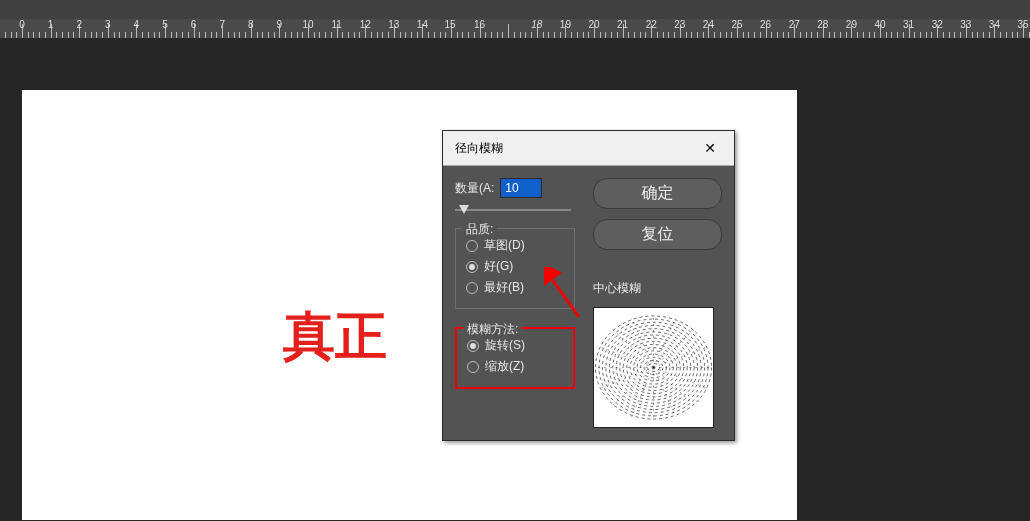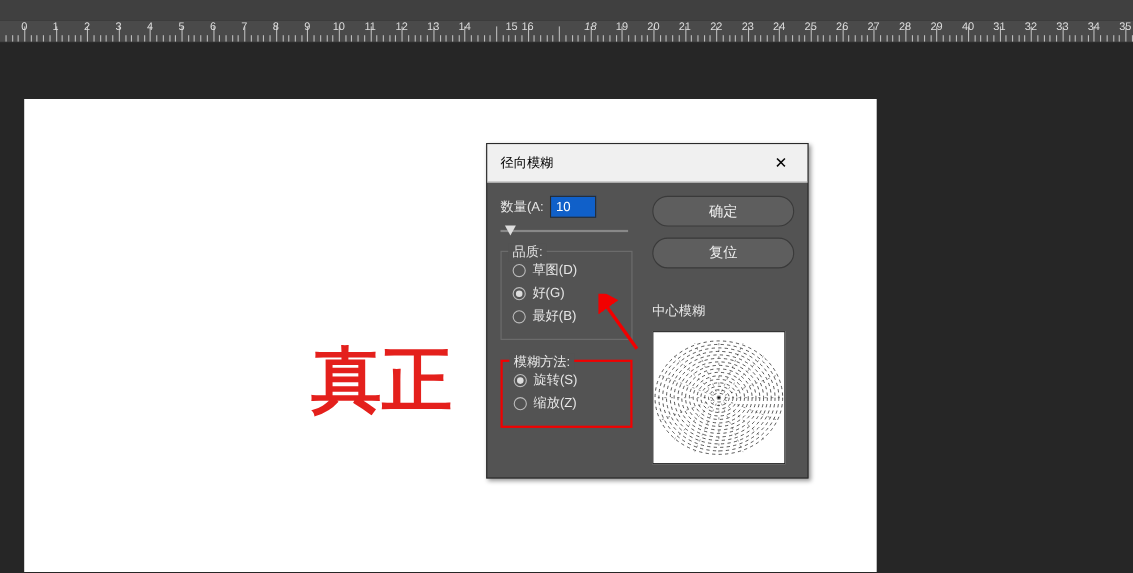--- a/index.html
+++ b/index.html
@@ -11,21 +11,21 @@
 
 .ruler { position: relative; height: 20px; background: #4a4a4a; overflow: hidden; border-bottom: 1px solid #2a2a2a; }
 .ruler .tick { position: absolute; bottom: 0; width: 1px; background: #bbb; }
 .ruler .major { height: 14px; }
 .ruler .minor { height: 6px; }
 .ruler .label { position: absolute; top: 0; font-size: 10px; color: #ddd; transform: translateX(-50%); }
 
 
 .workspace { position: relative; width: 100%; height: calc(100% - 39px); background: #262626; }
 .canvas { position: absolute; left: 22px; top: 51px; width: 775px; height: 430px; background: #fff; }
-.canvas .line1 { position: absolute; left: 261px; top: 212px; color: #e4201c; font-size: 64px; font-weight: 800; font-family: "SimSun", "STSong", serif; letter-spacing: 0; }
+.canvas .line1 { position: absolute; left: 261px; top: 212px; color: #e4201c; font-size: 52px; font-weight: 800; font-family: "SimSun", "STSong", serif; letter-spacing: 0; }
 .canvas .line2 { position: absolute; left: 262px; top: 300px; color: #e4201c; font-size: 64px; font-weight: 800; font-family: "SimSun", "STSong", serif; letter-spacing: 0; }
 
 
 .dialog { position: absolute; left: 442px; top: 91px; width: 293px; background: #535353; border: 1px solid #2a2a2a; box-shadow: 2px 2px 4px rgba(0,0,0,.4); }
 .dialog .titlebar { display: flex; justify-content: space-between; align-items: center; padding: 6px 8px 6px 12px; background: #f0f0f0; color: #000; font-size: 12px; border-bottom: 1px solid #aaa; }
 .dialog .close { width: 32px; height: 22px; display: flex; align-items: center; justify-content: center; font-size: 14px; cursor: pointer; }
 .dialog .body { padding: 12px; color: #e6e6e6; font-size: 12px; display: flex; gap: 18px; }
 .left-col { width: 120px; display: flex; flex-direction: column; gap: 6px; }
 .right-col { flex: 1; display: flex; flex-direction: column; gap: 10px; }
 
@@ -40,21 +40,21 @@
 
 
 .group { border: 1px solid #6e6e6e; padding: 6px 10px 10px 10px; position: relative; }
 .group .legend { position: absolute; top: -8px; left: 6px; background: #535353; padding: 0 4px; color: #e6e6e6; font-size: 12px; }
 .group.hl { border: 2px solid #f20000; }
 
 .radio-row { display: flex; align-items: center; gap: 6px; padding: 2px 0; cursor: pointer; }
 .radio { width: 12px; height: 12px; border-radius: 50%; border: 1px solid #bbb; display: inline-flex; align-items: center; justify-content: center; }
 .radio.on::after { content: ""; width: 6px; height: 6px; border-radius: 50%; background: #ddd; }
 
-.btn { background: #5e5e5e; color: #eee; border: 1px solid #3a3a3a; border-radius: 14px; padding: 4px 0; text-align: center; font-size: 13px; cursor: pointer; user-select: none; }
+.btn { background: #5e5e5e; color: #eee; border: 1px solid #3a3a3a; border-radius: 14px; padding: 4px 0; text-align: center; font-size: 16px; cursor: pointer; user-select: none; }
 
 .center-label { margin-top: 20px; }
 
 .preview { width: 121px; height: 121px; background: #fff; border: 1px solid #222; position: relative; overflow: hidden; }
 .preview svg { width: 100%; height: 100%; display: block; }
 
 
 .arrow { position: absolute; pointer-events: none; }
 
 </style>
@@ -151,21 +151,21 @@
     <div class="tick minor" style="left: 405.24px;"></div>
     <div class="tick minor" style="left: 410.96px;"></div>
     <div class="tick minor" style="left: 416.68px;"></div>
     <div class="tick major" style="left: 422.4px;"></div>
     <div class="label" style="left: 422.4px;">14</div>
     <div class="tick minor" style="left: 428.12px;"></div>
     <div class="tick minor" style="left: 433.84px;"></div>
     <div class="tick minor" style="left: 439.56px;"></div>
     <div class="tick minor" style="left: 445.28px;"></div>
     <div class="tick major" style="left: 451px;"></div>
-    <div class="label" style="left: 465px;">15</div>
+    <div class="label" style="left: 450px;">15</div>
     <div class="tick minor" style="left: 456.72px;"></div>
     <div class="tick minor" style="left: 462.44px;"></div>
     <div class="tick minor" style="left: 468.16px;"></div>
     <div class="tick minor" style="left: 473.88px;"></div>
     <div class="tick major" style="left: 479.6px;"></div>
     <div class="label" style="left: 479.6px;">16</div>
     <div class="tick minor" style="left: 485.32px;"></div>
     <div class="tick minor" style="left: 491.04px;"></div>
     <div class="tick minor" style="left: 496.76px;"></div>
     <div class="tick minor" style="left: 502.48px;"></div>

